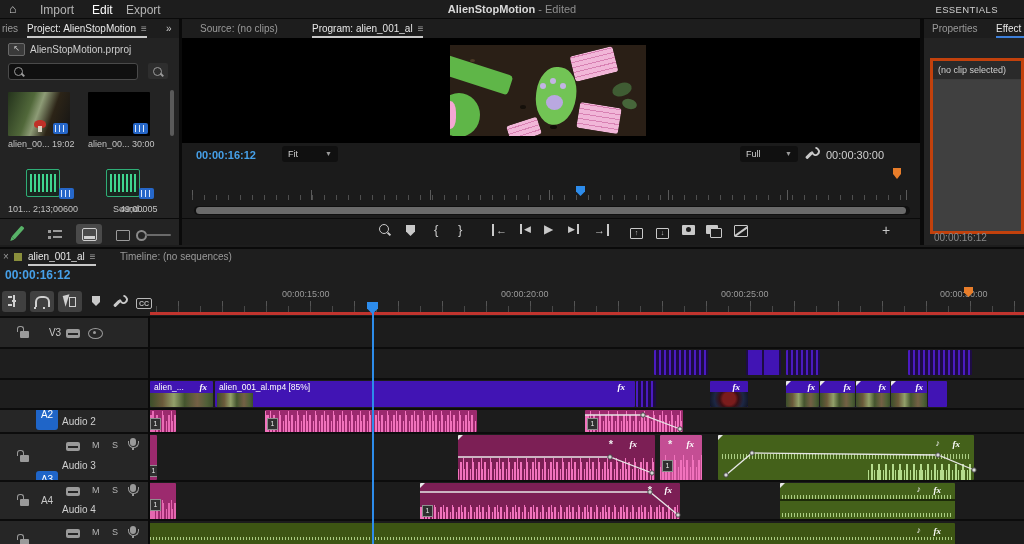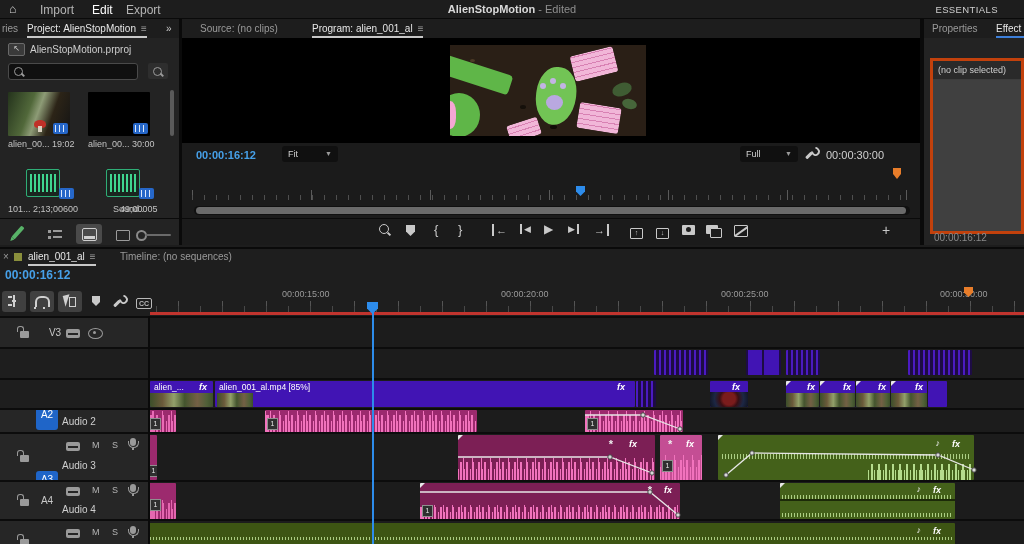--- a/index.html
+++ b/index.html
@@ -141,21 +141,21 @@
   .i-mic{position:absolute;width:6px;height:8px;background:#9a9a9a;border-radius:3px;}
   .i-mic::before{content:'';position:absolute;left:-2.5px;top:3px;width:9px;height:6px;border:1.5px solid #9a9a9a;border-top:none;border-radius:0 0 6px 6px;}
   .i-mic::after{content:'';position:absolute;left:2px;top:10px;width:2px;height:2px;background:#9a9a9a;}
   .tname{position:absolute;font-size:10px;color:#cfcfcf;}
 
   
   .clip{position:absolute;border-radius:1px;overflow:hidden;}
   .purple{background:#4114b4;}
   .pstripe{background:repeating-linear-gradient(90deg,#4b1ac2 0 2px,#1d0c44 2px 5px);}
   .cliplabel{position:absolute;left:4px;top:1px;font-size:8.5px;color:#fff;white-space:nowrap;}
-  .fx{position:absolute;font-family:Liberation Sans, sans-serif;font-style:italic;font-weight:bold;font-size:9px;color:#fff;}
+  .fx{position:absolute;font-family:Liberation Serif, serif;font-style:italic;font-weight:bold;font-size:9px;color:#fff;}
   .note{position:absolute;font-size:9px;color:#efefef;}
   .star{position:absolute;font-size:11px;color:#efefef;font-weight:bold;}
   .thumbstrip{position:absolute;left:0;right:0;bottom:0;height:14px;
      background:linear-gradient(90deg,#3c4f2a,#6b5a3a 20%,#92a06a 38%,#44552e 55%,#746045 75%,#506038 90%,#3c4f2a);}
   .magenta{background:#9c2a6e;}
   .magenta-dk{background:#7c1f55;}
   .pinksel{background:#c44e94;}
   .wavp{background-image:
      repeating-linear-gradient(90deg,#f273bd 0 1px,transparent 1px 3px),
      repeating-linear-gradient(90deg,#f273bd 0 2px,transparent 2px 6px),

